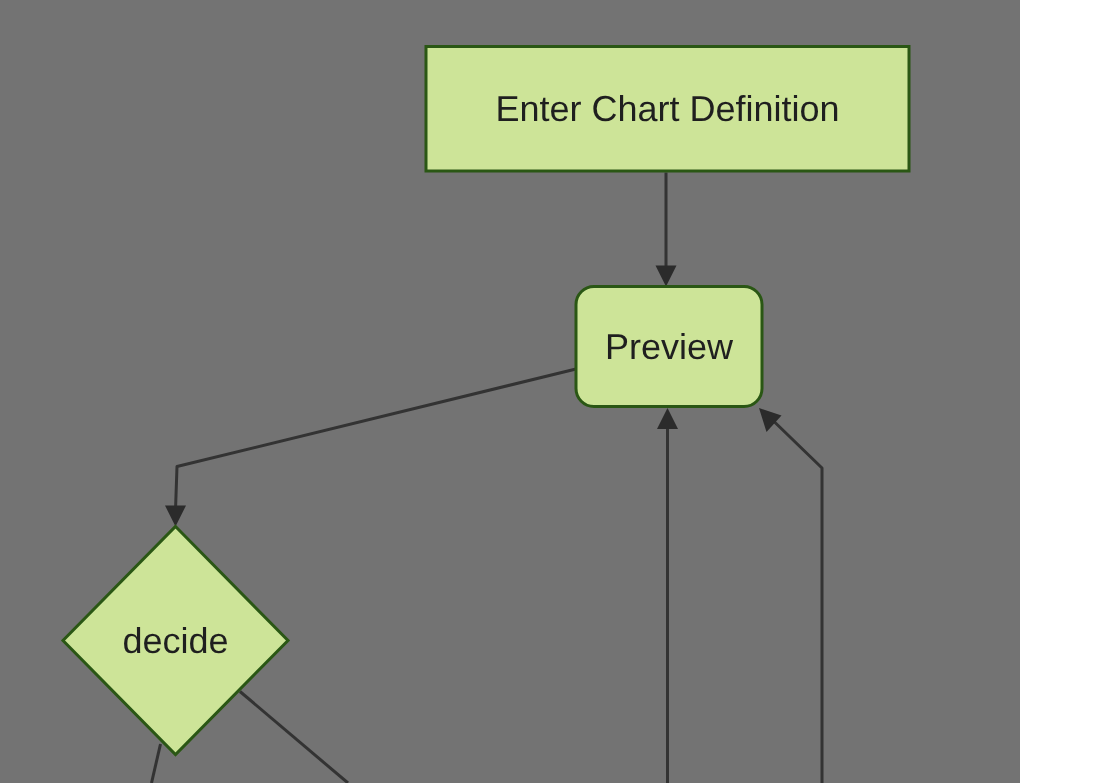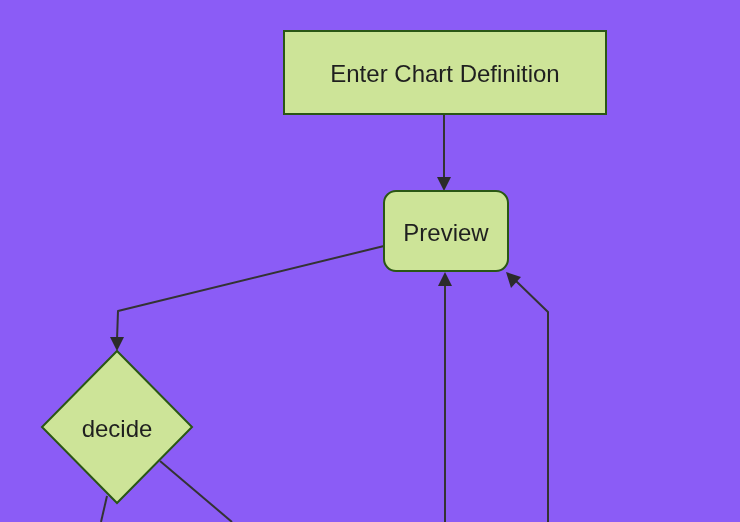--- a/index.html
+++ b/index.html
@@ -2,23 +2,23 @@
 <html><head>
 <meta charset="utf-8">
 <style>
   html, body {
     margin: 0;
     padding: 0;
     background: #ffffff;
   }
   .stage {
     position: relative;
-    width: 740px;
+    width: 680px;
     height: 522px;
-    background: #8b5cf6;
+    background: #737373;
     overflow: hidden;
   }
   svg.flowchart {
     display: block;
     width: 740px;
     height: 522px;
   }
   .node-shape {
     stroke-width: 2px;
   }

